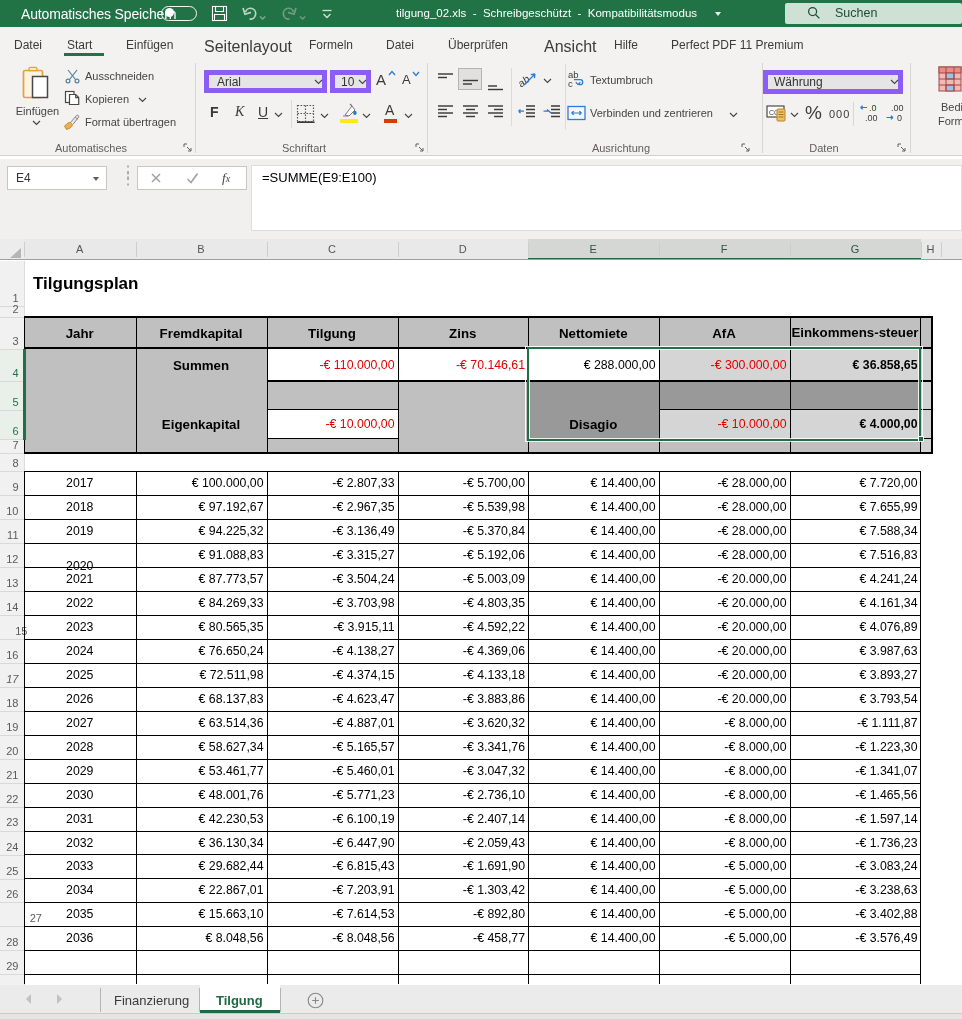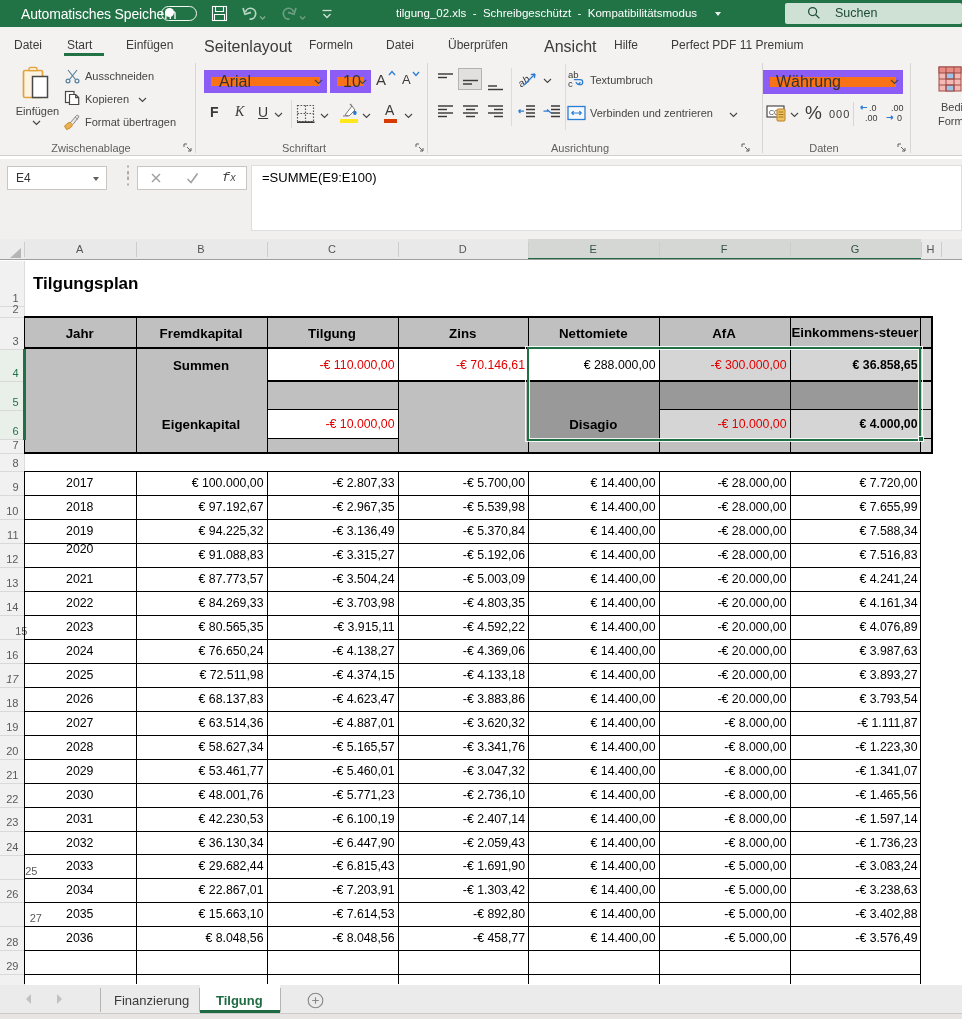--- a/index.html
+++ b/index.html
@@ -8,21 +8,21 @@
 .k{position:absolute;background:#000}
 .txt{position:absolute;font-size:12.3px;color:#000;display:flex;align-items:center}
 .r{justify-content:flex-end;padding-right:3px}
 .c{justify-content:center}
 .red{color:#e00000}
 .b{font-weight:bold}
 .hh{font-size:13.3px !important}
 .hd{position:absolute;font-size:11px;color:#5a5a5a;display:flex;align-items:flex-end;justify-content:flex-end;padding:0 5px 2px 0}
 .ch{position:absolute;font-size:11px;color:#555;display:flex;align-items:center;justify-content:center}
 .rlab{font-size:11px;color:#444}
-.combo{position:absolute;background:#f97316;border:7px solid #8b5cf6;display:flex;align-items:center;font-size:16px;color:#333}
+.combo{position:absolute;background:#e5e5e5;border:5px solid #8b5cf6;display:flex;align-items:center;font-size:12px;color:#333}
 </style></head><body>
 
 <div class="a" style="left:0;top:0;width:962px;height:27px;background:#217346"></div>
 <div class="a" style="left:21px;top:6px;font-size:14px;color:#fff;letter-spacing:-0.15px">Automatisches Speichern</div>
 <div class="a" style="left:161px;top:5.5px;width:36px;height:15px;border:1.5px solid #f2f7f3;border-radius:9px">
   <div class="a" style="left:3px;top:1.5px;width:9px;height:9px;border-radius:50%;background:#fff"></div>
 </div>
 <svg class="a" style="left:211px;top:5px" width="17" height="17" viewBox="0 0 17 17">
     <g fill="none" stroke="#fff" stroke-width="1.1">
       <rect x="1.5" y="1.5" width="14" height="14"></rect>
@@ -64,23 +64,23 @@
 <div class="a" style="left:448px;top:38px;font-size:12px;color:#3b3b3b">Überprüfen</div>
 <div class="a" style="left:544px;top:38px;font-size:16px;color:#3b3b3b">Ansicht</div>
 <div class="a" style="left:614px;top:38px;font-size:12px;color:#3b3b3b">Hilfe</div>
 <div class="a" style="left:671px;top:38px;font-size:12px;color:#3b3b3b">Perfect PDF 11 Premium</div>
 <div class="a" style="left:64px;top:53px;width:40px;height:3px;background:#217346"></div>
 <div class="a" style="left:0;top:58px;width:962px;height:98px;background:#f3f2f1;border-bottom:1px solid #d2d0ce"></div>
 <div class="a" style="left:195px;top:63px;width:1px;height:90px;background:#d8d6d4"></div>
 <div class="a" style="left:427px;top:63px;width:1px;height:90px;background:#d8d6d4"></div>
 <div class="a" style="left:762px;top:63px;width:1px;height:90px;background:#d8d6d4"></div>
 <div class="a" style="left:910px;top:63px;width:1px;height:90px;background:#d8d6d4"></div>
-<div class="a" style="left:21px;top:142px;width:140px;text-align:center;font-size:11px;color:#605e5c">Zwischenablage</div>
+<div class="a" style="left:21px;top:142px;width:140px;text-align:center;font-size:11px;color:#605e5c">Automatisches</div>
 <div class="a" style="left:234px;top:142px;width:140px;text-align:center;font-size:11px;color:#605e5c">Schriftart</div>
-<div class="a" style="left:510px;top:142px;width:140px;text-align:center;font-size:11px;color:#605e5c">Ausrichtung</div>
+<div class="a" style="left:510px;top:142px;width:140px;text-align:right;font-size:11px;color:#605e5c">Ausrichtung</div>
 <div class="a" style="left:754px;top:142px;width:140px;text-align:center;font-size:11px;color:#605e5c">Daten</div>
 <svg class="a" style="left:183px;top:143px" width="10" height="10" viewBox="0 0 10 10">
     <g stroke="#605e5c" stroke-width="1" fill="none">
       <path d="M1 4 V1 H4"></path>
       <path d="M4 4 L8 8 M8 8 v-3 M8 8 h-3"></path>
     </g>
   </svg>
 <svg class="a" style="left:415px;top:143px" width="10" height="10" viewBox="0 0 10 10">
     <g stroke="#605e5c" stroke-width="1" fill="none">
       <path d="M1 4 V1 H4"></path>
@@ -306,21 +306,21 @@
 <div class="a" style="left:16px;top:171px;font-size:12px;color:#333">E4</div>
 <div class="a" style="left:93px;top:177px;width:0;height:0;border-left:3.5px solid transparent;border-right:3.5px solid transparent;border-top:4.5px solid #605e5c"></div>
 <div class="a" style="left:120px;top:168px;color:#a6a4a2;font-size:16px;line-height:7px">⋮<br>⋮</div>
 <div class="a" style="left:137px;top:166px;width:110px;height:24px;background:#fff;border:1px solid #c8c6c4"></div>
 <svg class="a" style="left:150px;top:172px" width="12" height="12" viewBox="0 0 12 12">
     <path d="M2 2 L10 10 M10 2 L2 10" stroke="#a3a1a0" stroke-width="1.5"></path>
   </svg>
 <svg class="a" style="left:186px;top:172px" width="13" height="12" viewBox="0 0 13 12">
     <path d="M1.5 7 L5 10.5 L11.5 1.5" stroke="#a3a1a0" stroke-width="1.6" fill="none"></path>
   </svg>
-<div class="a" style="left:222px;top:170px;font-size:13.5px;color:#494847;font-style:italic;font-family:Liberation Mono, monospace">f<span style="font-size:10px">x</span></div>
+<div class="a" style="left:222px;top:170px;font-size:13.5px;color:#494847;font-style:italic;font-family:Liberation Serif, serif">f<span style="font-size:10px">x</span></div>
 <div class="a" style="left:251px;top:165px;width:711px;height:66px;background:#fff;border:1px solid #e0dedc"></div>
 <div class="a" style="left:262px;top:170px;font-size:13px;color:#000">=SUMME(E9:E100)</div>
 <div class="a" style="left:0;top:239px;width:962px;height:746px;background:#fff"></div>
 <div class="a" style="left:0;top:239px;width:962px;height:21px;background:#e9e9e9"></div>
 <div class="a" style="left:0;top:239px;width:23.5px;height:21px;background:#ececec"></div>
 <div class="a" style="left:10px;top:248px;width:0;height:0;border-left:11px solid transparent;border-bottom:10px solid #b5b5b5"></div>
 <div class="a" style="left:528px;top:239px;width:392.5px;height:21px;background:#d5d7d5;border-bottom:2.5px solid #1e6b43"></div>
 <div class="ch" style="left:24px;top:239px;width:111.5px;height:19px;">A</div>
 <div class="ch" style="left:135.5px;top:239px;width:131.0px;height:19px;">B</div>
 <div class="ch" style="left:266.5px;top:239px;width:131.0px;height:19px;">C</div>
@@ -388,21 +388,21 @@
 <div class="hd" style="left:9px;top:615.0px;width:23.5px;height:24.0px;">15</div>
 <div class="hd" style="left:0;top:639.0px;width:23.5px;height:23.9px;">16</div>
 <div class="hd" style="left:0;top:662.9px;width:23.5px;height:24.0px;font-style:italic;">17</div>
 <div class="hd" style="left:0;top:686.9px;width:23.5px;height:23.9px;">18</div>
 <div class="hd" style="left:0;top:710.8px;width:23.5px;height:24.0px;">19</div>
 <div class="hd" style="left:0;top:734.8px;width:23.5px;height:24.0px;">20</div>
 <div class="hd" style="left:0;top:758.7px;width:23.5px;height:23.9px;">21</div>
 <div class="hd" style="left:0;top:782.6px;width:23.5px;height:24.0px;">22</div>
 <div class="hd" style="left:0;top:806.6px;width:23.5px;height:23.9px;">23</div>
 <div class="hd" style="left:0;top:830.5px;width:23.5px;height:24.0px;">24</div>
-<div class="hd" style="left:0;top:854.5px;width:23.5px;height:24.0px;margin-left:19px;">25</div>
+<div class="hd" style="left:0;top:854.5px;width:23.5px;height:24.0px;">25</div>
 <div class="hd" style="left:0;top:878.5px;width:23.5px;height:23.9px;">26</div>
 <div class="hd" style="left:0;top:902.4px;width:47px;height:24.0px;">27</div>
 <div class="hd" style="left:0;top:926.4px;width:23.5px;height:23.9px;">28</div>
 <div class="hd" style="left:0;top:950.3px;width:23.5px;height:24.0px;">29</div>
 <div class="a" style="left:23.2px;top:348.6px;width:2.6px;height:91.4px;background:#1f7145;z-index:5"></div>
 <div class="a b" style="left:33px;top:273.5px;font-size:17px;color:#000">Tilgungsplan</div>
 <div class="a" style="left:24px;top:349px;width:242.5px;height:104.19999999999999px;background:#c0c0c0"></div>
 <div class="a" style="left:266.5px;top:381.4px;width:131.0px;height:28.700000000000045px;background:#c0c0c0"></div>
 <div class="a" style="left:266.5px;top:438.6px;width:131.0px;height:14.599999999999966px;background:#c0c0c0"></div>
 <div class="a" style="left:397.5px;top:381.4px;width:130.5px;height:71.80000000000001px;background:#c0c0c0"></div>
@@ -496,21 +496,21 @@
 <div class="txt r" style="left:528px;top:495.25px;width:130.5px;height:23.950000000000045px">€ 14.400,00</div>
 <div class="txt r" style="left:658.5px;top:495.25px;width:131.0px;height:23.950000000000045px">-€ 28.000,00</div>
 <div class="txt r" style="left:789.5px;top:495.25px;width:131.0px;height:23.950000000000045px">€ 7.655,99</div>
 <div class="txt c" style="left:24px;top:519.2px;width:111.5px;height:23.950000000000045px">2019</div>
 <div class="txt r" style="left:135.5px;top:519.2px;width:131.0px;height:23.950000000000045px">€ 94.225,32</div>
 <div class="txt r" style="left:266.5px;top:519.2px;width:131.0px;height:23.950000000000045px">-€ 3.136,49</div>
 <div class="txt r" style="left:397.5px;top:519.2px;width:130.5px;height:23.950000000000045px">-€ 5.370,84</div>
 <div class="txt r" style="left:528px;top:519.2px;width:130.5px;height:23.950000000000045px">€ 14.400,00</div>
 <div class="txt r" style="left:658.5px;top:519.2px;width:131.0px;height:23.950000000000045px">-€ 28.000,00</div>
 <div class="txt r" style="left:789.5px;top:519.2px;width:131.0px;height:23.950000000000045px">€ 7.588,34</div>
-<div class="txt c" style="left:24px;top:537px;width:111.5px;height:23.950000000000045px">2020</div>
+<div class="txt c" style="left:24px;top:554px;width:111.5px;height:23.950000000000045px">2020</div>
 <div class="txt r" style="left:135.5px;top:543.15px;width:131.0px;height:23.950000000000045px">€ 91.088,83</div>
 <div class="txt r" style="left:266.5px;top:543.15px;width:131.0px;height:23.950000000000045px">-€ 3.315,27</div>
 <div class="txt r" style="left:397.5px;top:543.15px;width:130.5px;height:23.950000000000045px">-€ 5.192,06</div>
 <div class="txt r" style="left:528px;top:543.15px;width:130.5px;height:23.950000000000045px">€ 14.400,00</div>
 <div class="txt r" style="left:658.5px;top:543.15px;width:131.0px;height:23.950000000000045px">-€ 28.000,00</div>
 <div class="txt r" style="left:789.5px;top:543.15px;width:131.0px;height:23.950000000000045px">€ 7.516,83</div>
 <div class="txt c" style="left:24px;top:567.1px;width:111.5px;height:23.950000000000045px">2021</div>
 <div class="txt r" style="left:135.5px;top:567.1px;width:131.0px;height:23.950000000000045px">€ 87.773,57</div>
 <div class="txt r" style="left:266.5px;top:567.1px;width:131.0px;height:23.950000000000045px">-€ 3.504,24</div>
 <div class="txt r" style="left:397.5px;top:567.1px;width:130.5px;height:23.950000000000045px">-€ 5.003,09</div>

